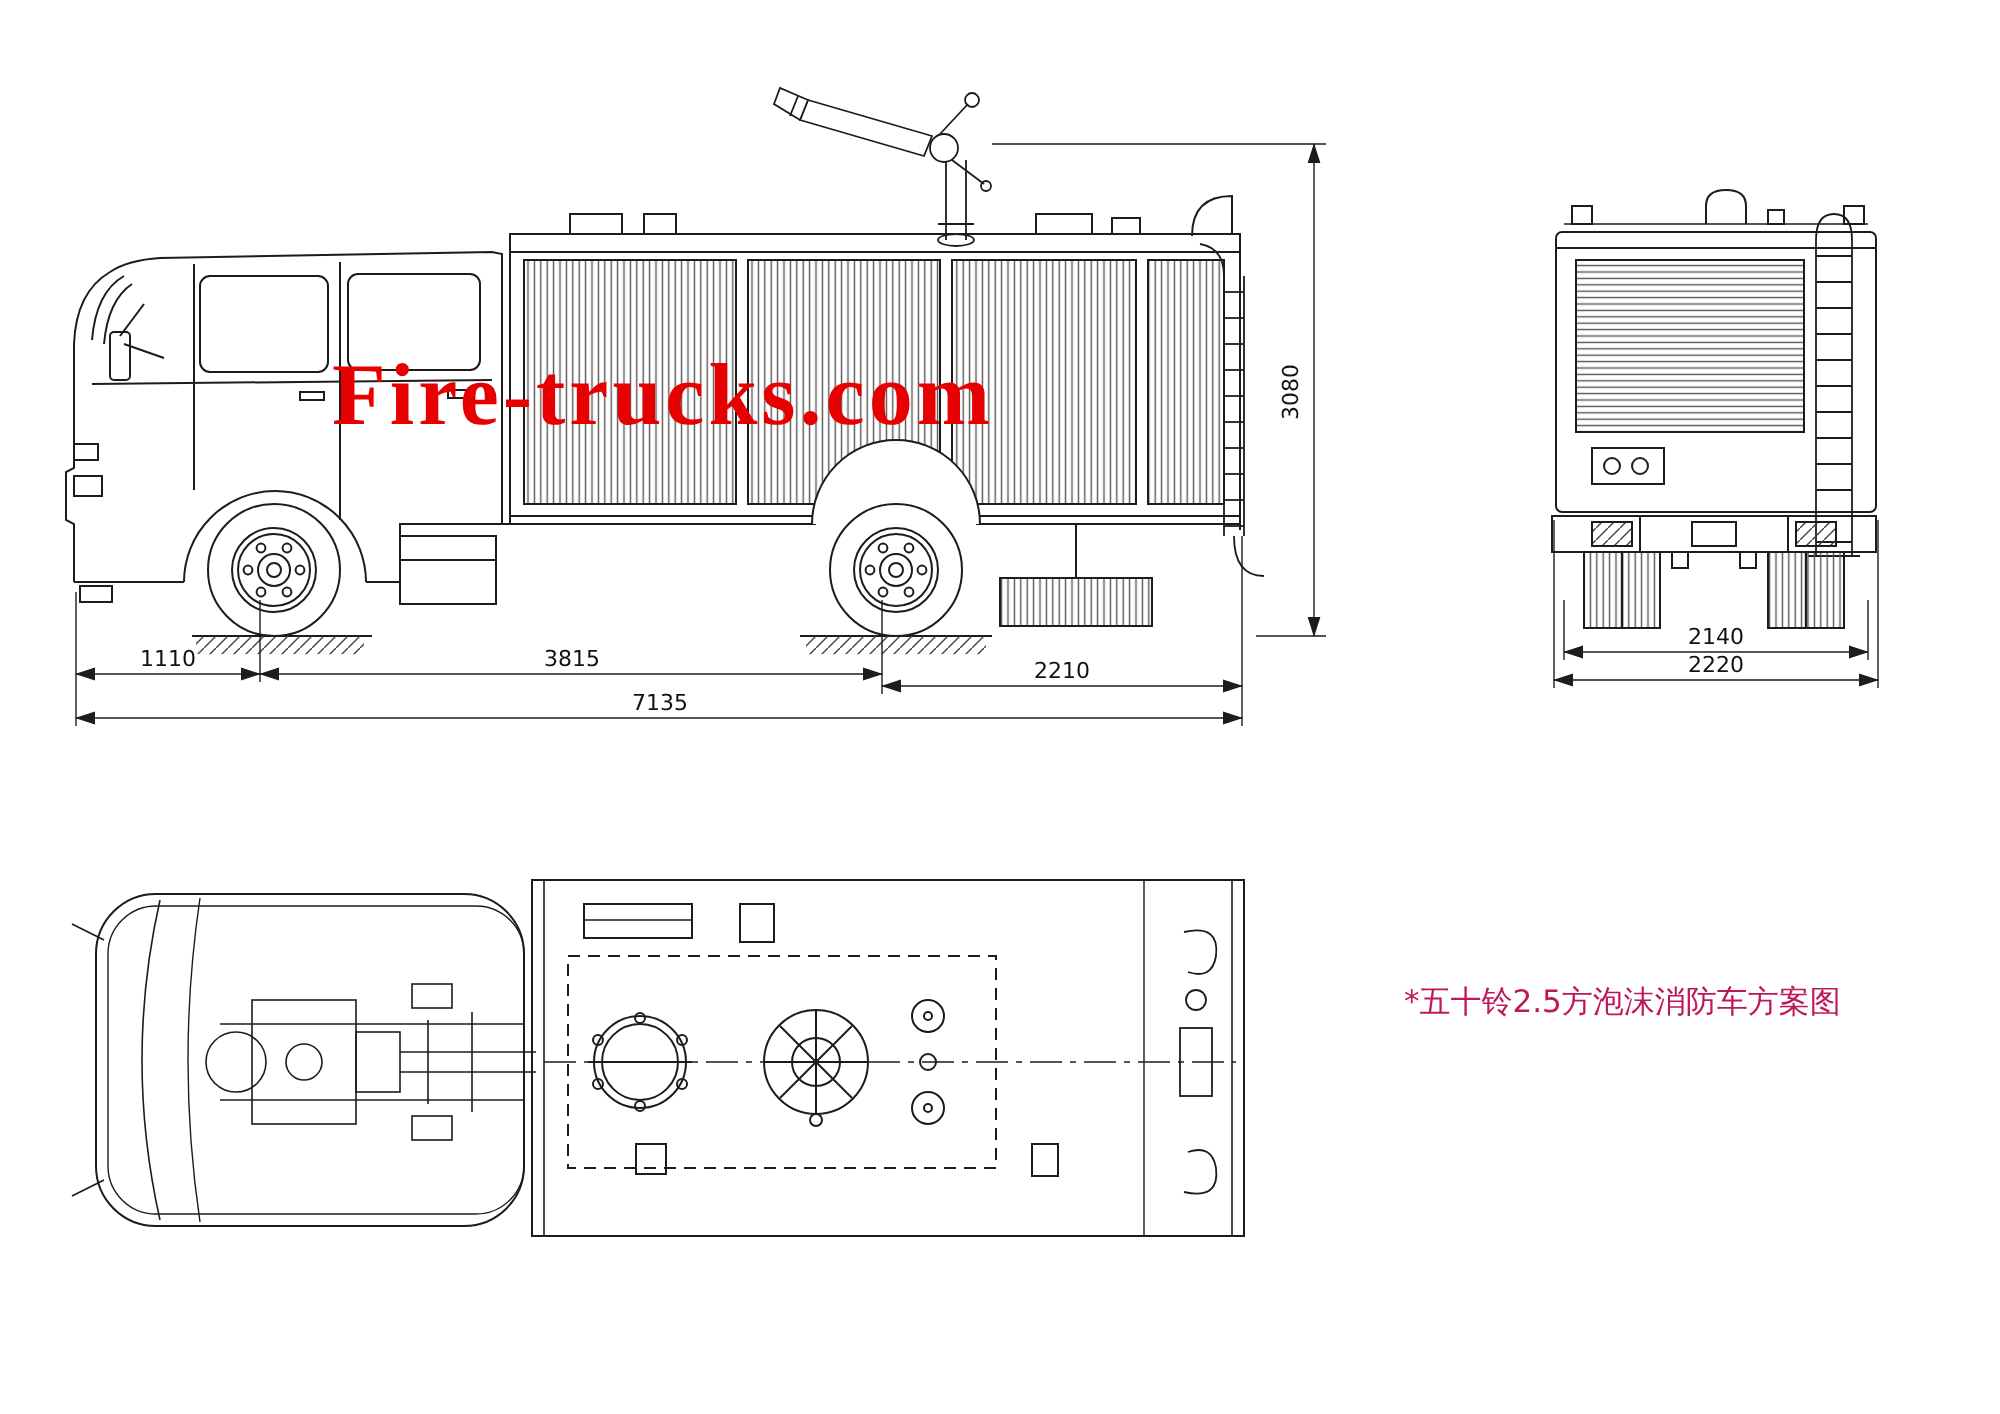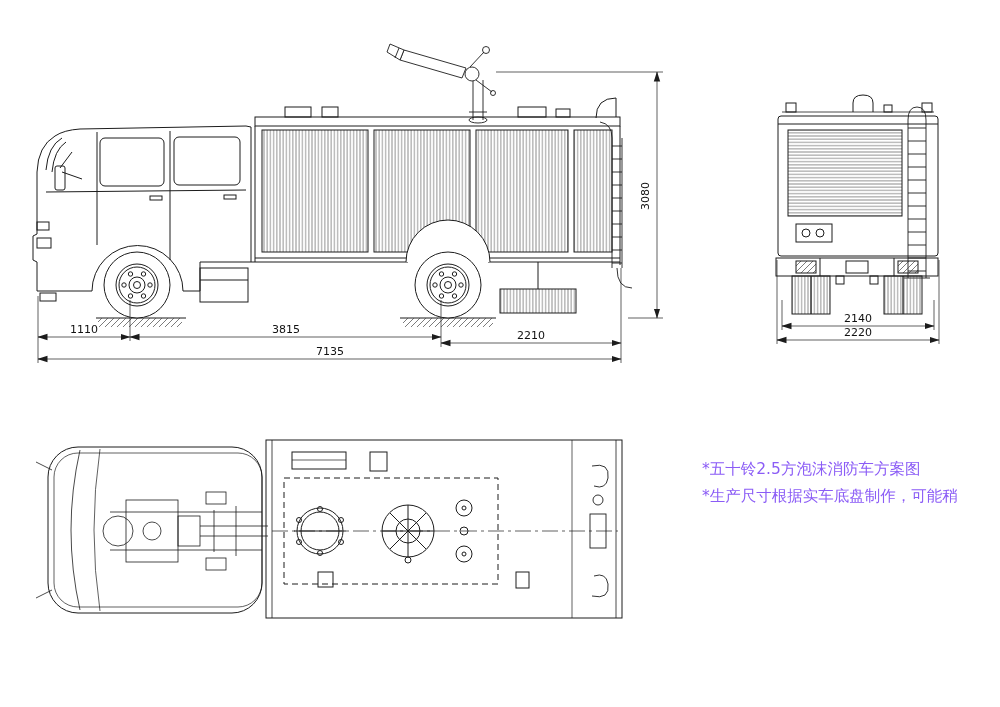--- a/index.html
+++ b/index.html
@@ -3,22 +3,22 @@
 <meta charset="utf-8">
 <style>
   html,body{margin:0;padding:0;background:#fff;}
   #page{position:relative;width:1000px;height:707px;background:#fff;overflow:hidden;
         font-family:"DejaVu Sans",sans-serif;}
   svg{position:absolute;left:0;top:0;}
   .dimtxt{font-family:"DejaVu Sans",sans-serif;font-size:11px;fill:#111;stroke:none;}
   .watermark{position:absolute;left:166px;top:172px;
              font-family:"Liberation Serif",serif;font-weight:bold;
              font-size:44px;letter-spacing:2px;color:#e60000;white-space:nowrap;}
-  .notes{position:absolute;left:702px;top:456px;width:270px;
-         font-size:15.5px;line-height:27px;color:#8b5cf6;
+  .notes{position:absolute;left:702px;top:488px;width:270px;
+         font-size:15.5px;line-height:27px;color:#be185d;
          font-family:"DejaVu Sans",sans-serif;}
   .notes div{white-space:nowrap;}
 </style>
 </head>
 <body>
 
 <div id="page">
 
 <svg width="1000" height="707" viewBox="0 0 1000 707">
   <defs>
@@ -301,19 +301,19 @@
       <g stroke-width="0.9">
         <path d="M592,466 Q610,462 608,478 Q606,490 594,486"></path>
         <path d="M592,596 Q610,600 608,584 Q606,572 594,576"></path>
         <rect x="590" y="514" width="16" height="34"></rect>
         <circle cx="598" cy="500" r="5"></circle>
       </g>
     </g>
   </g>
 </svg>
 
+<div class="watermark">Fire-trucks.com</div>
 
 <div class="notes">
   <div>*五十铃2.5方泡沫消防车方案图</div>
-  <div>*生产尺寸根据实车底盘制作，可能稍</div>
 </div>
 
 </div>
 
 </body></html>

